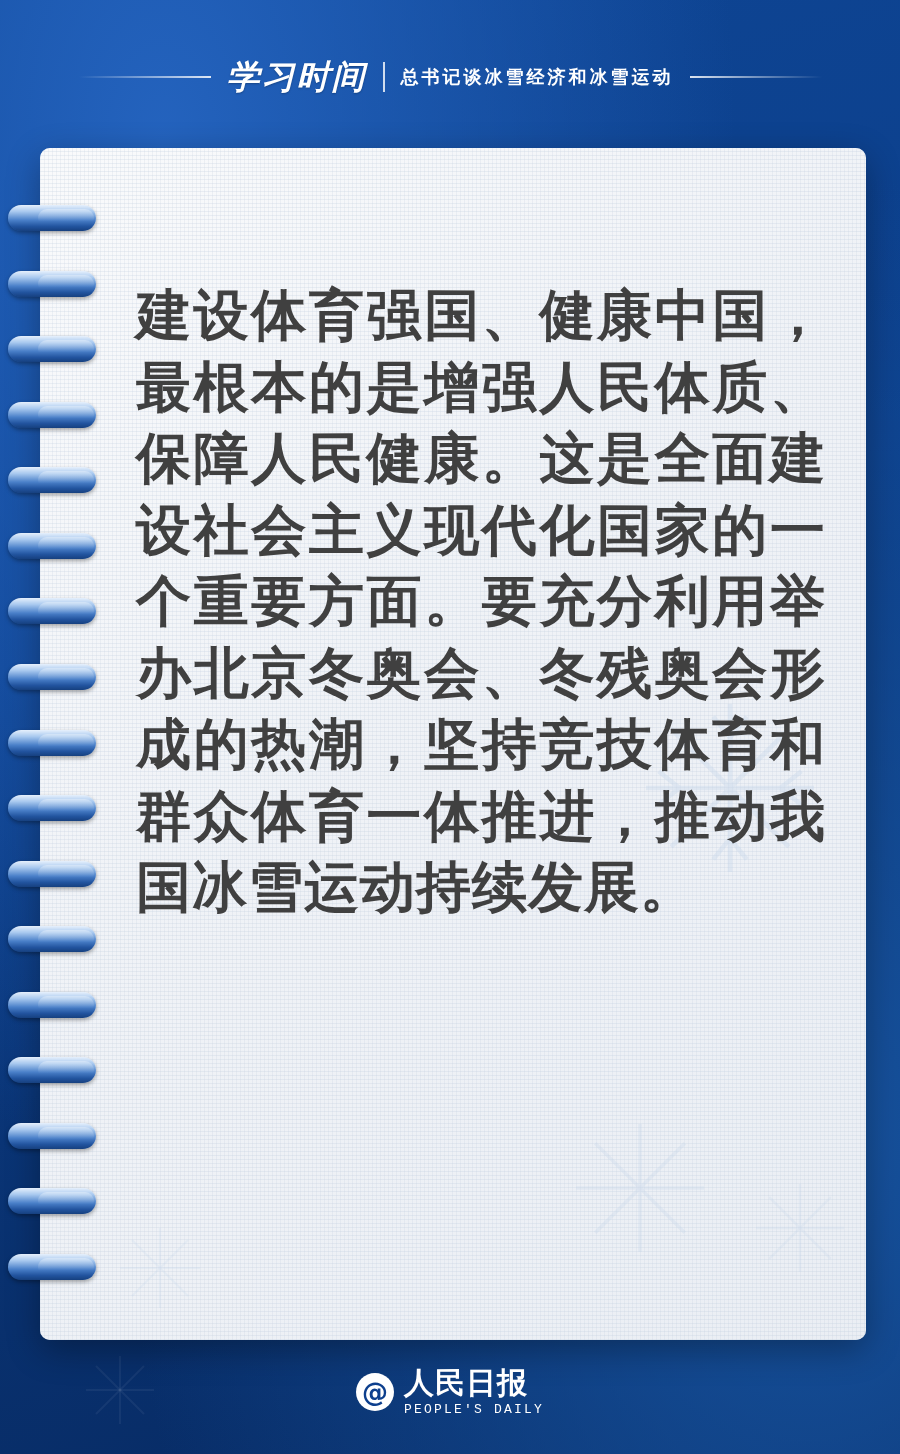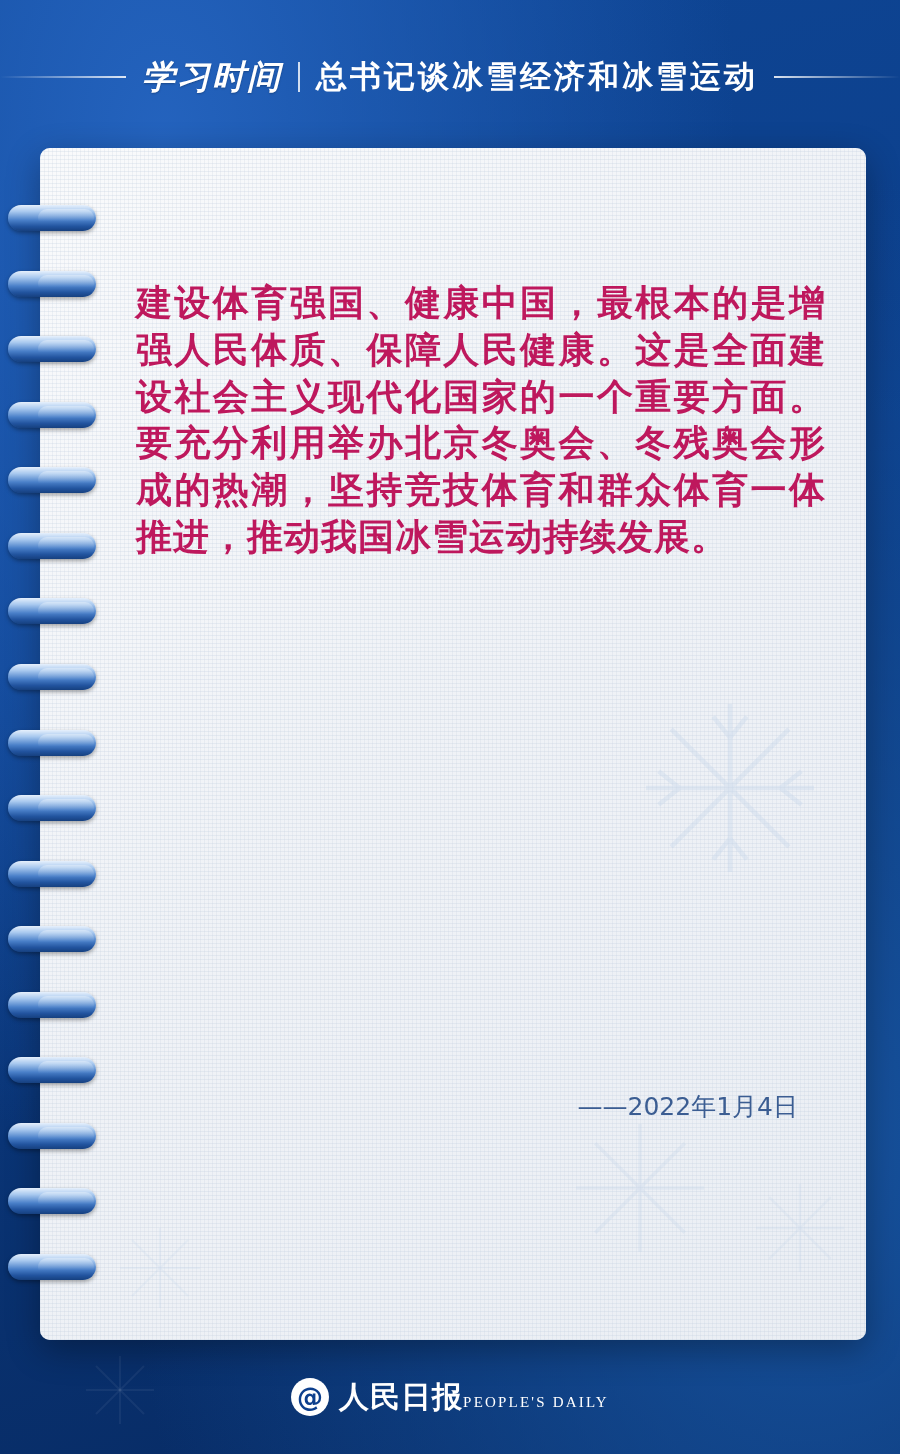--- a/index.html
+++ b/index.html
@@ -70,21 +70,21 @@
   }
   .divider-v {
     width: 2px;
     height: 30px;
     background: rgba(255,255,255,.8);
   }
   .subtitle {
     color: #ffffff;
     font-family: "DejaVu Sans", sans-serif;
     font-weight: 700;
-    font-size: 31px;
+    font-size: 18px;
     letter-spacing: 3px;
     white-space: nowrap;
   }
 
   
   .spiral {
     position: absolute;
     left: 8px;
     top: 205px;
     width: 92px;
@@ -153,24 +153,24 @@
     inset: 0;
     opacity: .5;
     pointer-events: none;
   }
 
   .quote {
     position: absolute;
     left: 96px;
     top: 132px;
     width: 690px;
-    color: #be185d;
+    color: #404040;
     font-family: Liberation Serif, serif;
     font-weight: 700;
-    font-size: 36px;
+    font-size: 55px;
     line-height: 1.30;
     letter-spacing: 1px;
     text-align: justify;
   }
 
   .attribution {
     position: absolute;
     right: 68px;
     top: 940px;
     width: 560px;
@@ -202,36 +202,37 @@
     display: flex;
     align-items: center;
     justify-content: center;
     font-family: "DejaVu Sans", sans-serif;
     font-size: 26px;
     font-weight: 700;
     line-height: 1;
   }
   .logo-text {
     display: flex;
+    flex-direction: column;
     align-items: flex-start;
     line-height: 1;
   }
   .logo-cn {
     color: #ffffff;
     font-family: "DejaVu Serif", serif;
     font-weight: 700;
     font-size: 30px;
     letter-spacing: 1px;
   }
   .logo-en {
     color: #ffffff;
-    font-family: Liberation Serif, serif;
-    font-size: 15px;
+    font-family: Liberation Mono, monospace;
+    font-size: 13px;
     letter-spacing: 2.2px;
-    margin-top: 13px;
+    margin-top: 5px;
   }
 </style>
 </head>
 <body>
 
 <div class="poster">
 
   <svg class="bg-snow" viewBox="0 0 900 1454" preserveAspectRatio="none">
     <g stroke="#ffffff" stroke-opacity="0.10" stroke-width="2" fill="none">
       <g transform="translate(790,1180) scale(1.5)">
@@ -294,21 +295,20 @@
           <line x1="0" y1="-40" x2="0" y2="40"></line>
           <line x1="-28" y1="-28" x2="28" y2="28"></line>
           <line x1="-28" y1="28" x2="28" y2="-28"></line>
         </g>
       </g>
     </svg>
 
     <div class="quote">建设体育强国、健康中国，最根本的是增强人民体质、保障人民健康。这是全面建设社会主义现代化国家的一个重要方面。要充分利用举办北京冬奥会、冬残奥会形成的热潮，坚持竞技体育和群众体育一体推进，推动我国冰雪运动持续发展。</div>
 
     <div class="attribution">
-      <div>——2022年1月4日</div>
     </div>
   </div>
 
   <div class="spiral">
     <div class="ring"></div>
     <div class="ring"></div>
     <div class="ring"></div>
     <div class="ring"></div>
     <div class="ring"></div>
     <div class="ring"></div>

